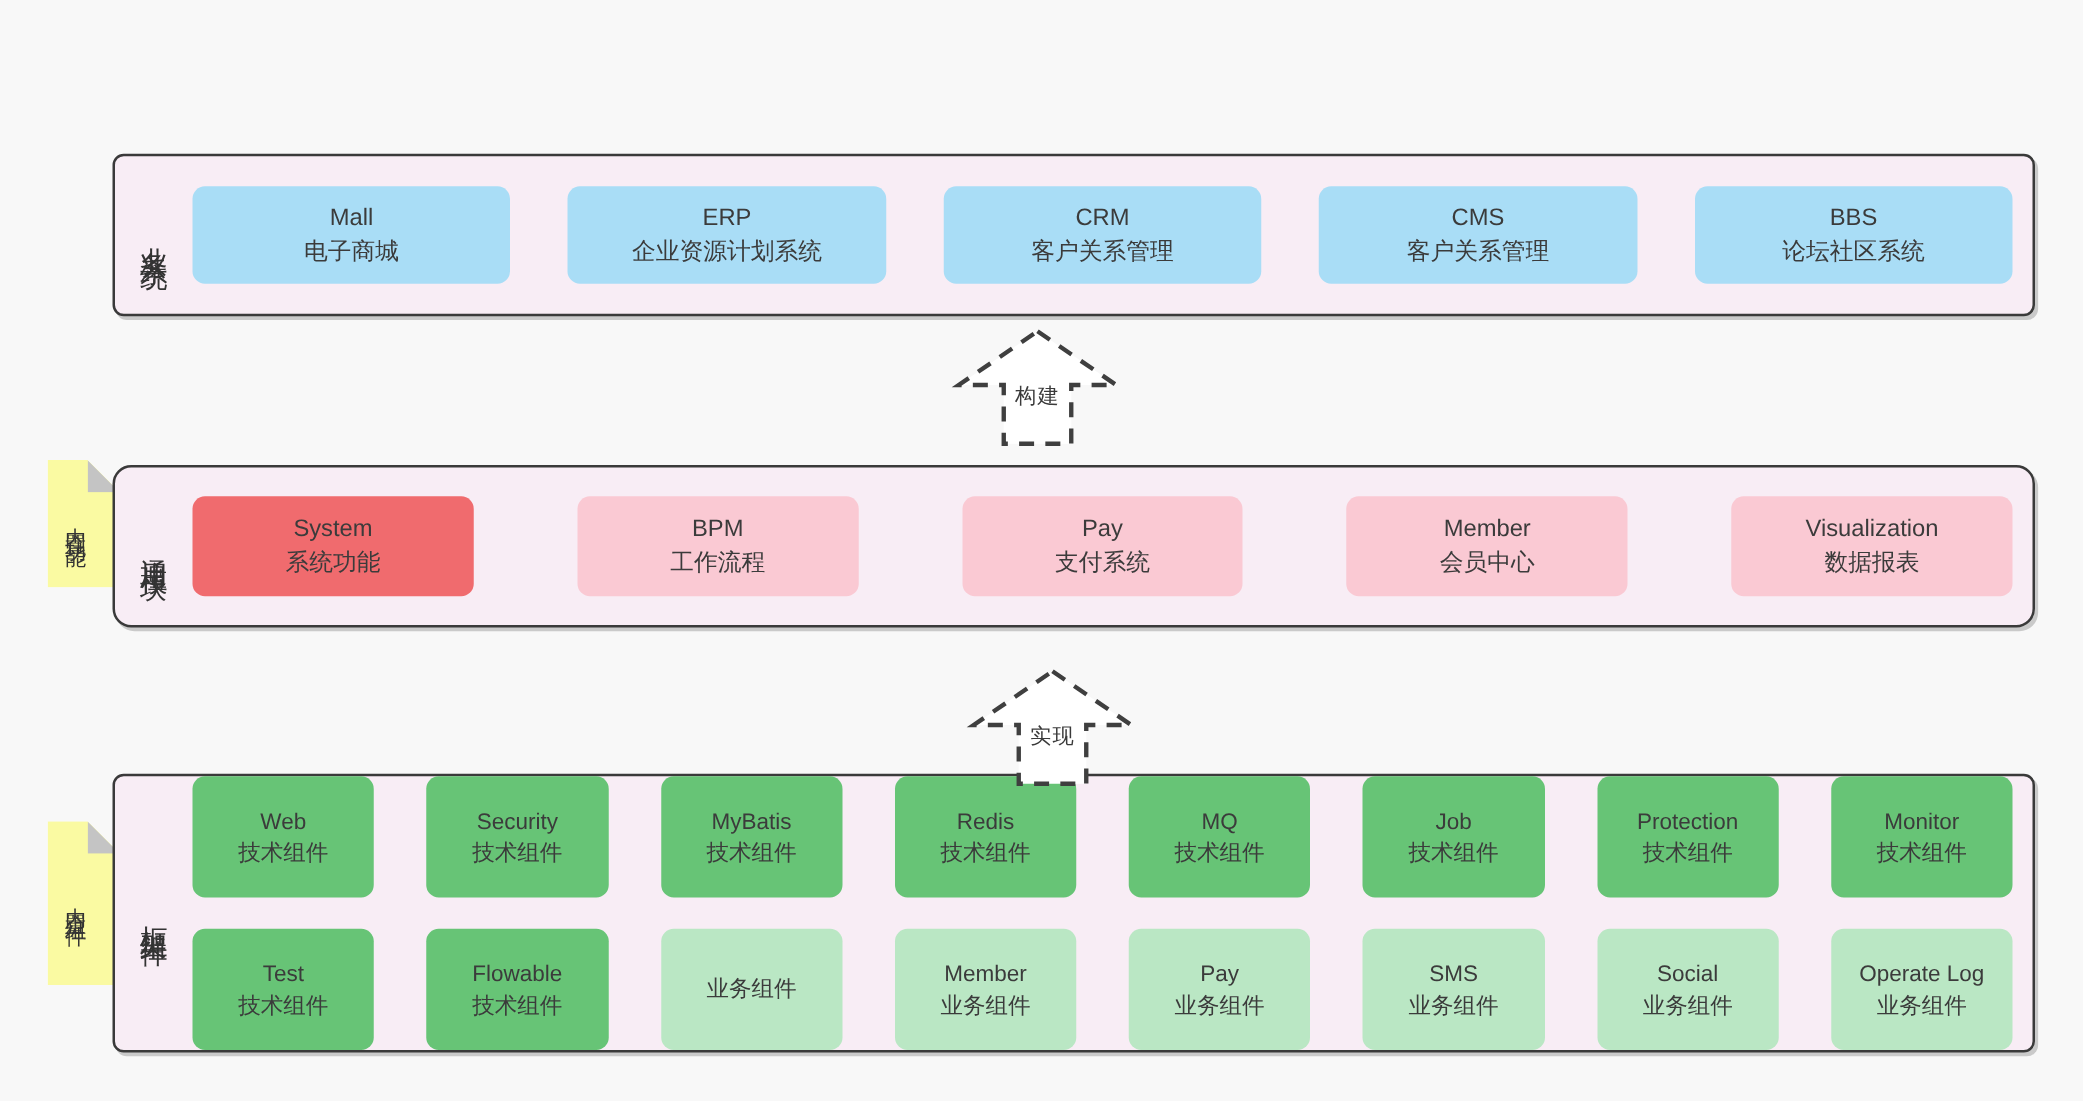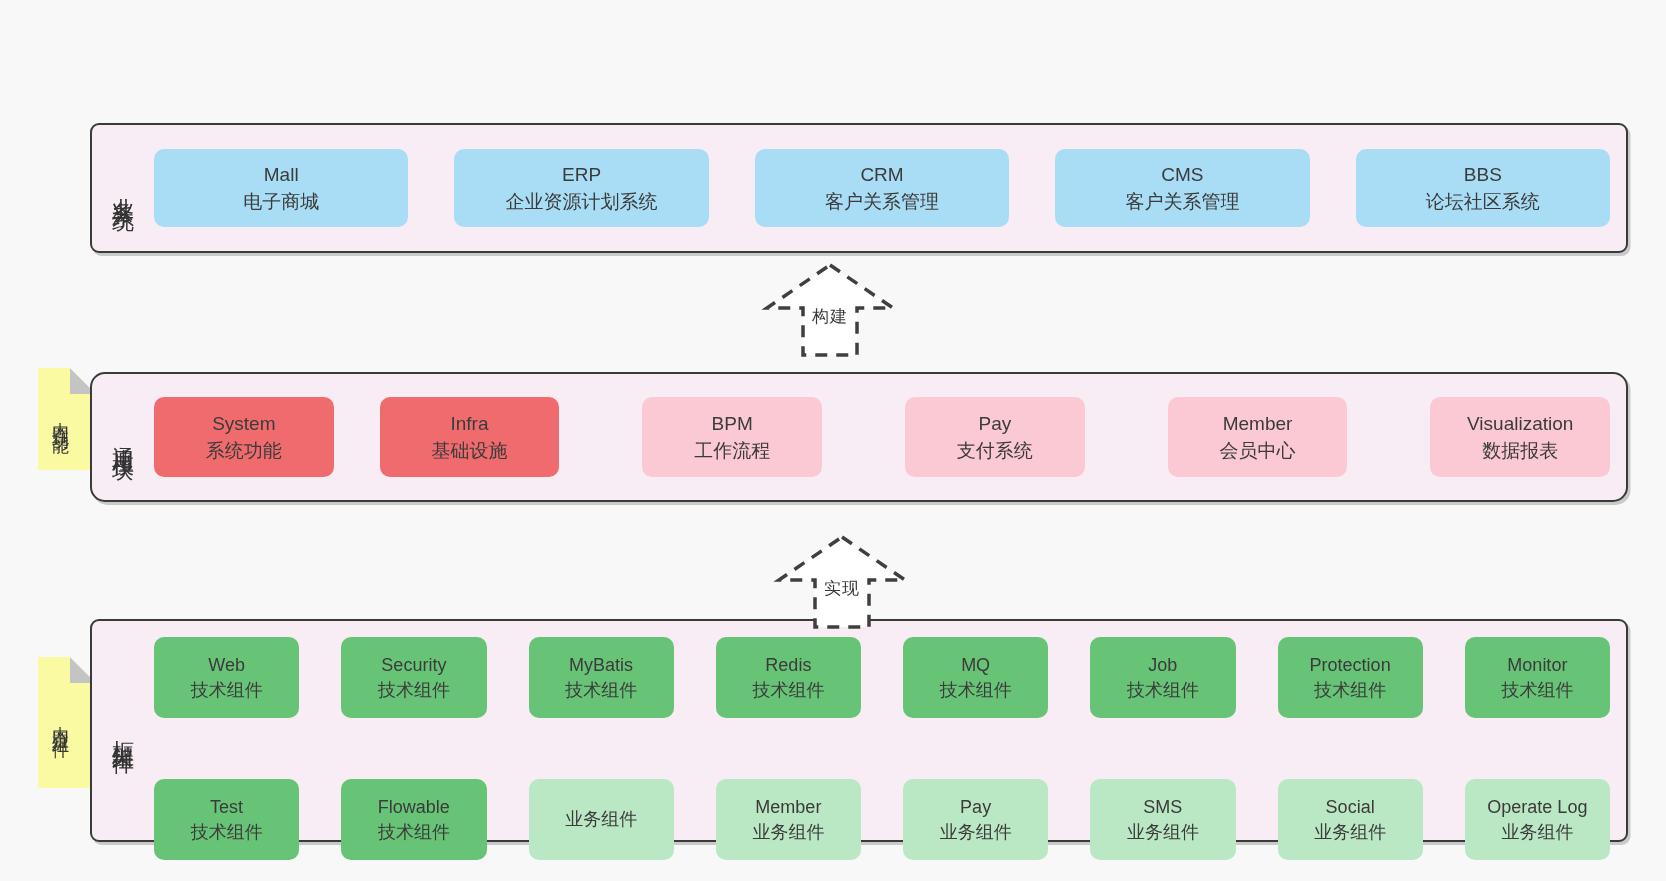--- a/index.html
+++ b/index.html
@@ -70,21 +70,21 @@
 
   
   .fw-grid {
     flex: 1;
     margin-right: 16px;
     display: flex;
     flex-direction: column;
     gap: 25px;
   }
   .fw-row { display: flex; gap: 42px; }
-  .fw-row .box { height: 81px; padding: 2px 6px; margin-top: 36px; }
+  .fw-row .box { height: 97px; padding: 2px 6px; }
   .fw-row .box-name, .fw-row .box-desc { font-size: 18px; line-height: 25px; }
   .box-green { background: var(--green-box, #67c476); }
   .box-lgreen { background: var(--light-green-box, #bae7c4); }
 
   
   .note {
     position: absolute;
     left: 38px;
     width: 58px;
     background: var(--note-yellow, #fafaa2);
@@ -180,24 +180,20 @@
 
   <div class="panel panel-modules">
     <div class="label-col">
       <span class="v-label">通用模块</span>
     </div>
     <div class="boxes-row">
       <div class="box box-red">
         <div class="box-name">System</div>
         <div class="box-desc">系统功能</div>
       </div>
-      <div class="box box-red">
-        <div class="box-name">Infra</div>
-        <div class="box-desc">基础设施</div>
-      </div>
       <div class="box box-pink">
         <div class="box-name">BPM</div>
         <div class="box-desc">工作流程</div>
       </div>
       <div class="box box-pink">
         <div class="box-name">Pay</div>
         <div class="box-desc">支付系统</div>
       </div>
       <div class="box box-pink">
         <div class="box-name">Member</div>

